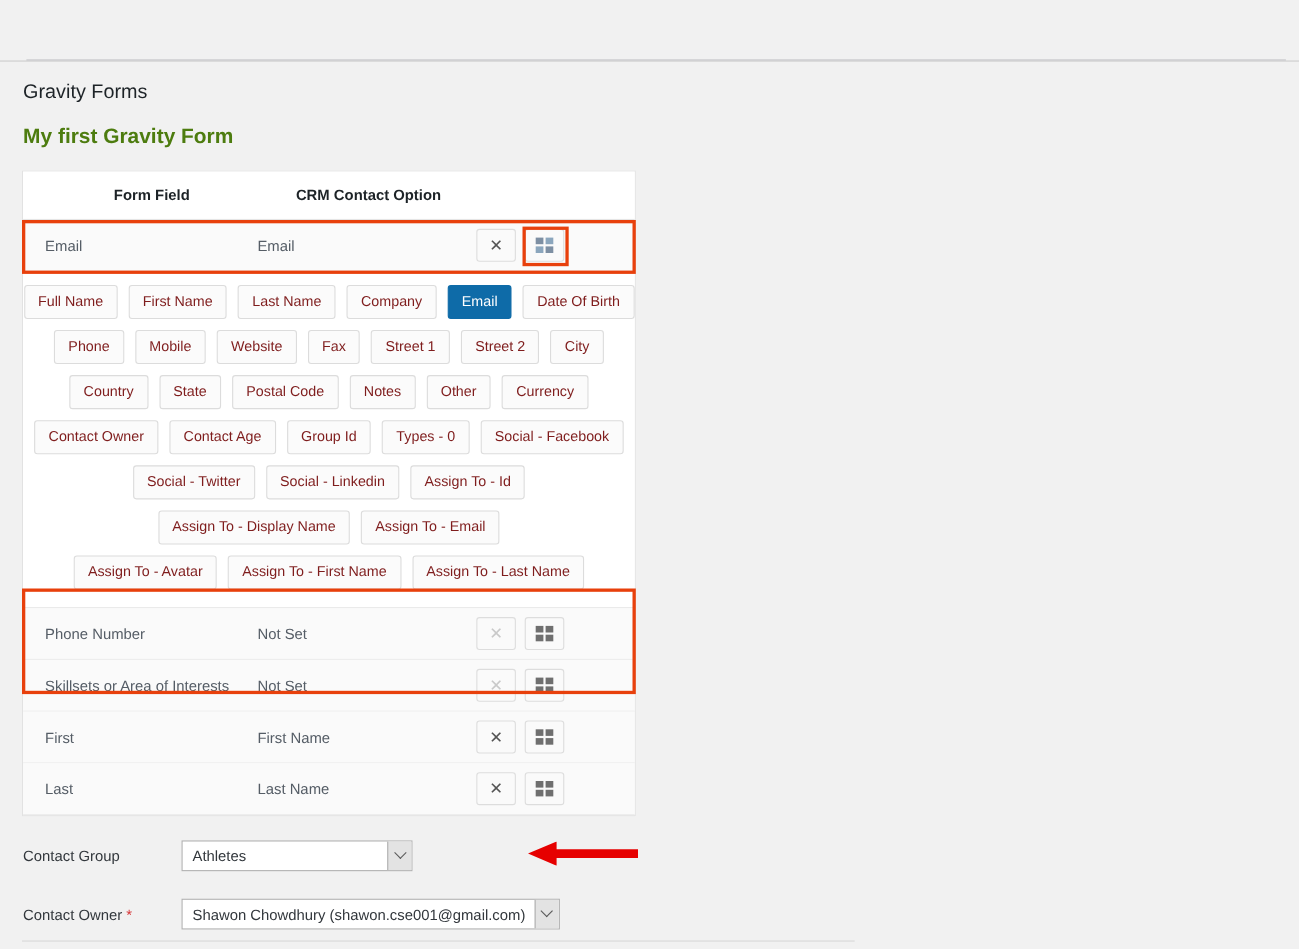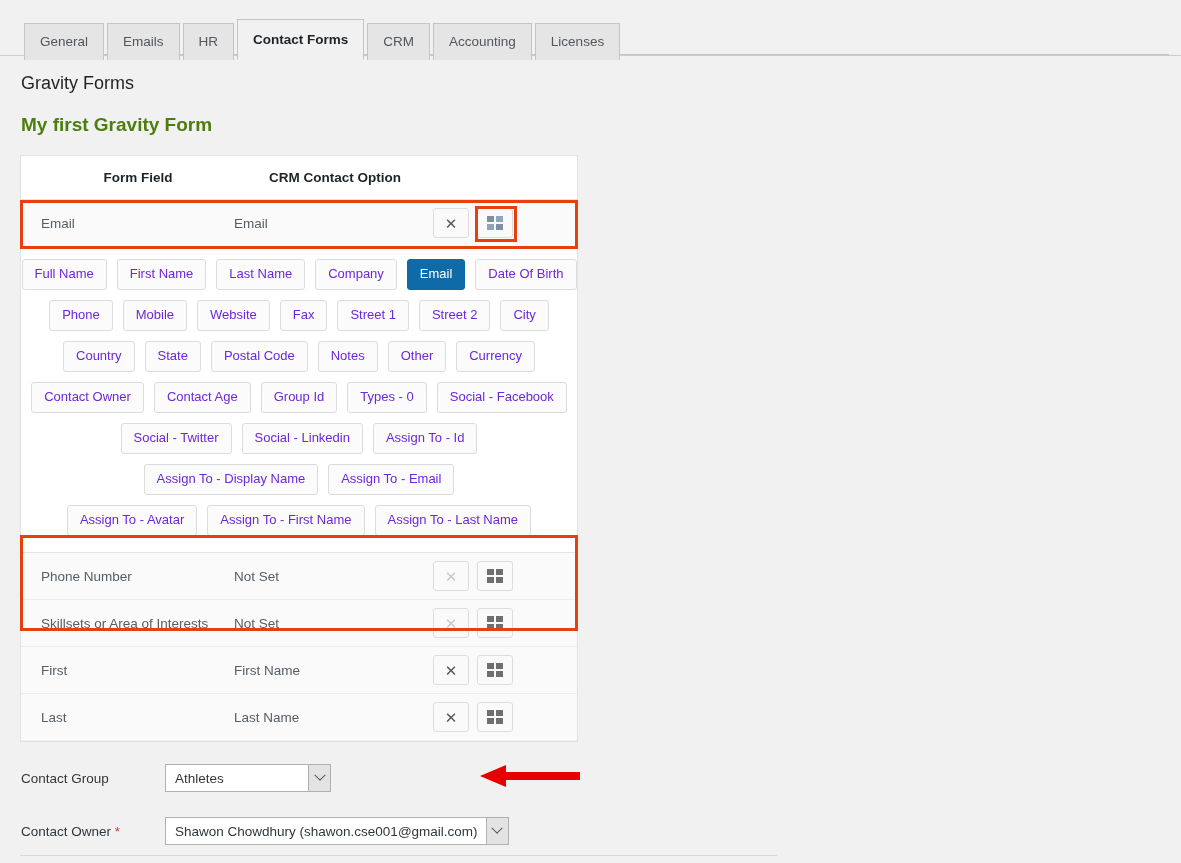--- a/index.html
+++ b/index.html
@@ -162,21 +162,21 @@
     gap: 10px;
     margin-bottom: 10px;
   }
   .chip-row:last-child { margin-bottom: 2px; }
   .chip {
     background: #fbfbfb;
     border: 1px solid #dcdcdc;
     border-radius: 3px;
     padding: 6px 12px 7px 12px;
     font-size: 13px;
-    color: #6d28d9;
+    color: #7f1d1d;
     line-height: 16px;
     cursor: pointer;
     white-space: nowrap;
   }
   .chip.selected {
     background: #0e6ba8;
     border-color: #0e6ba8;
     color: #fff;
   }
 
@@ -201,21 +201,21 @@
     align-items: center;
     background: #fff;
     border: 1px solid #b0b0b0;
     height: 28px;
     font-size: 13.5px;
     color: #32373c;
     padding: 0 30px 0 9px;
     white-space: nowrap;
     cursor: pointer;
   }
-  .select-box.wide { width: 166px; }
+  .select-box.wide { width: 210px; }
   .select-arrow {
     position: absolute;
     top: 0; right: 0;
     width: 22px; height: 26px;
     background: #e3e3e3;
     border-left: 1px solid #b0b0b0;
     display: flex; align-items: center; justify-content: center;
   }
   .chev {
     width: 8px; height: 8px;
@@ -236,29 +236,20 @@
     position: absolute;
     left: 20px; top: 855px;
     width: 757px; height: 1px;
     background: #d8d8d8;
   }
 </style>
 </head>
 <body>
 
 <div class="tabbar">
-  <div class="tabs">
-      <div class="tab">General</div>
-      <div class="tab">Emails</div>
-      <div class="tab">HR</div>
-      <div class="tab active">Contact Forms</div>
-      <div class="tab">CRM</div>
-      <div class="tab">Accounting</div>
-      <div class="tab">Licenses</div>
-    </div>
   <div class="tabbar-line"></div>
 </div>
 
 <div class="breadcrumb">Gravity Forms</div>
 <div class="page-title">My first Gravity Form</div>
 
 <div class="panel">
   <div class="panel-head">
     <div class="col-field">Form Field</div>
     <div class="col-option">CRM Contact Option</div>

